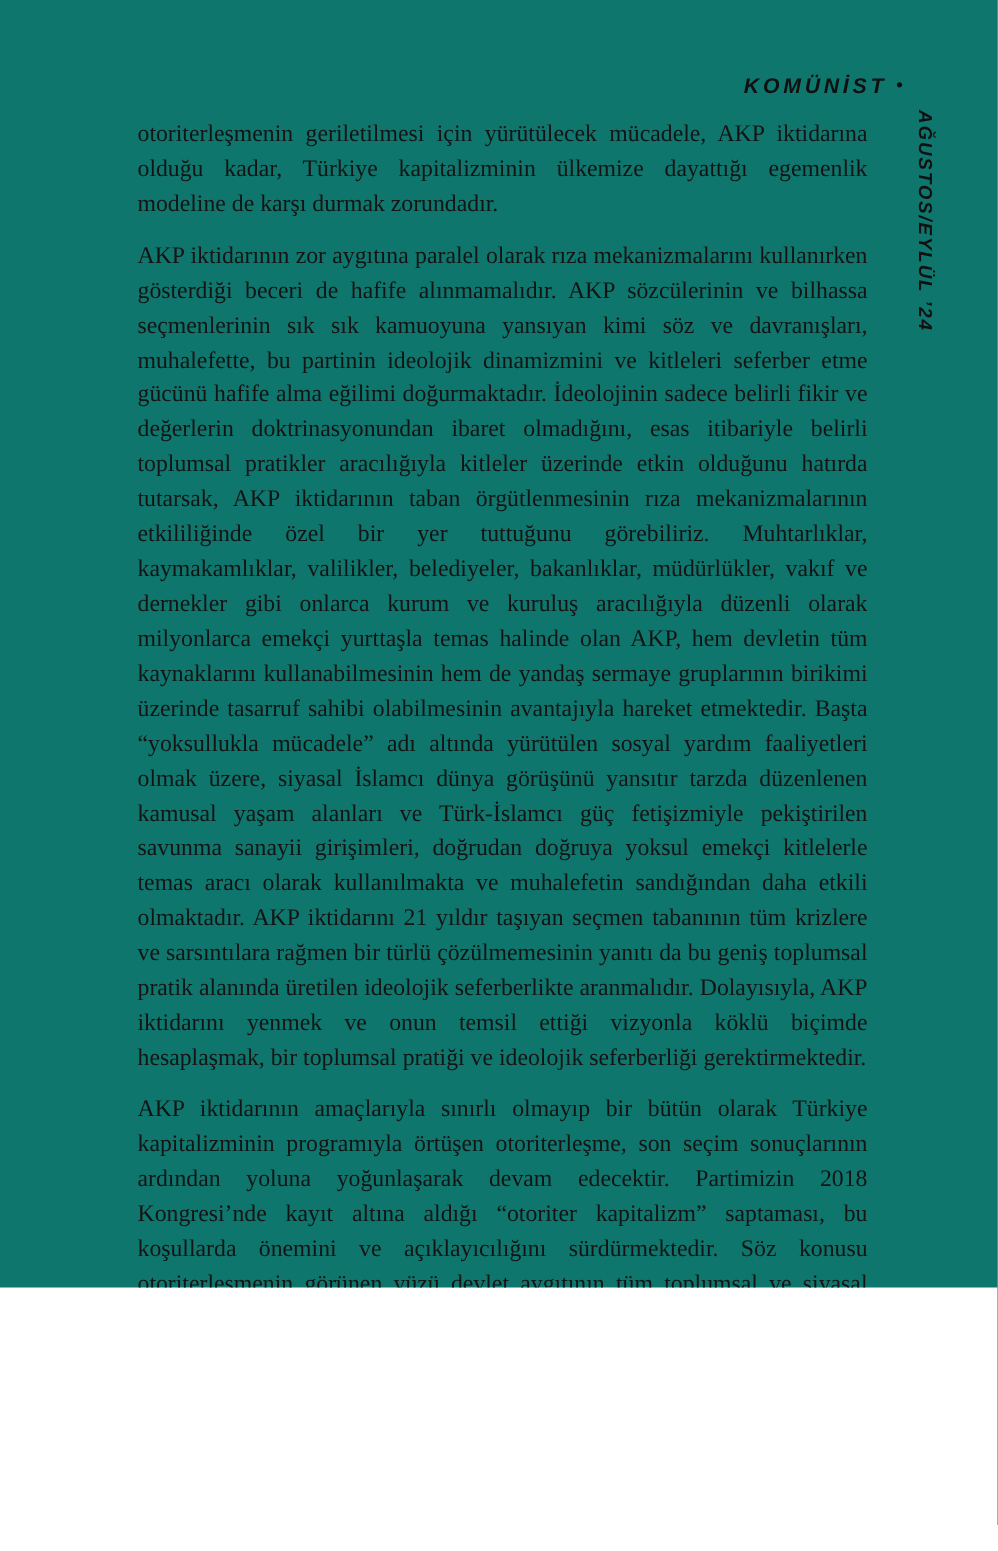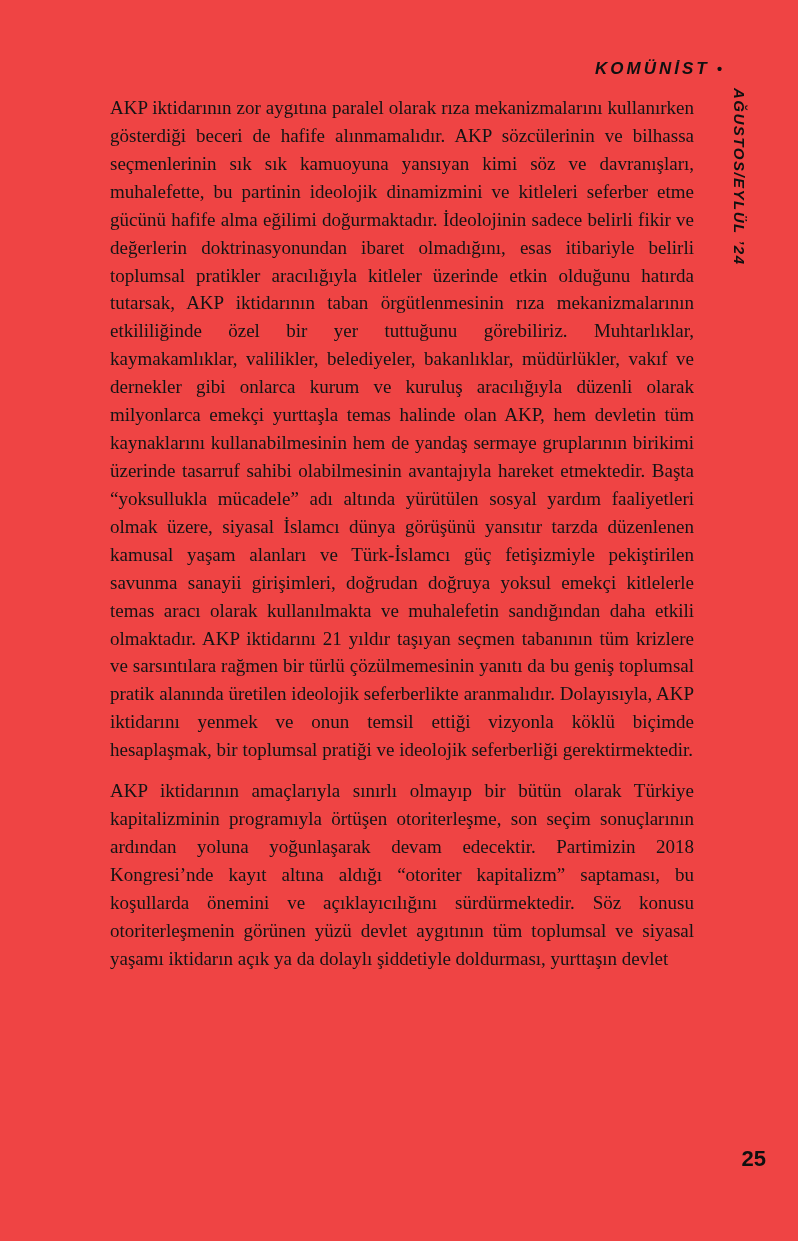--- a/index.html
+++ b/index.html
@@ -5,22 +5,22 @@
     * { margin: 0; padding: 0; box-sizing: border-box; }
     html, body { width: 798px; height: 1241px; }
     body {
       background: #ffffff;
       font-family: "Liberation Serif", serif;
       -webkit-font-smoothing: antialiased;
     }
     .page {
       position: relative;
       width: 798px;
-      height: 1241px;
-      background: #ef4444;
+      height: 1030px;
+      background: #0f766e;
       overflow: hidden;
       color: #141414;
       text-decoration: underline;
     }
     .journal-title {
       position: absolute;
       top: 59px;
       right: 76px;
       font-family: "Liberation Sans", sans-serif;
       font-weight: 700;
@@ -85,19 +85,20 @@
 <div class="page">
 
   <div class="journal-title">
     <span>KOMÜNİST</span>
     <span class="bullet">•</span>
   </div>
 
   <div class="issue-date">AĞUSTOS/EYLÜL ’24</div>
 
   <div class="content">
+    <p>otoriterleşmenin geriletilmesi için yürütülecek mücadele, AKP iktidarına olduğu kadar, Türkiye kapitalizminin ülkemize dayattığı egemenlik modeline de karşı durmak zorundadır.</p>
     <p>AKP iktidarının zor aygıtına paralel olarak rıza mekanizmalarını kullanırken gösterdiği beceri de hafife alınmamalıdır. AKP sözcülerinin ve bilhassa seçmenlerinin sık sık kamuoyuna yansıyan kimi söz ve davranışları, muhalefette, bu partinin ideolojik dinamizmini ve kitleleri seferber etme gücünü hafife alma eğilimi doğurmaktadır. İdeolojinin sadece belirli fikir ve değerlerin doktrinasyonundan ibaret olmadığını, esas itibariyle belirli toplumsal pratikler aracılığıyla kitleler üzerinde etkin olduğunu hatırda tutarsak, AKP iktidarının taban örgütlenmesinin rıza mekanizmalarının etkililiğinde özel bir yer tuttuğunu görebiliriz. Muhtarlıklar, kaymakamlıklar, valilikler, belediyeler, bakanlıklar, müdürlükler, vakıf ve dernekler gibi onlarca kurum ve kuruluş aracılığıyla düzenli olarak milyonlarca emekçi yurttaşla temas halinde olan AKP, hem devletin tüm kaynaklarını kullanabilmesinin hem de yandaş sermaye gruplarının birikimi üzerinde tasarruf sahibi olabilmesinin avantajıyla hareket etmektedir. Başta “yoksullukla mücadele” adı altında yürütülen sosyal yardım faaliyetleri olmak üzere, siyasal İslamcı dünya görüşünü yansıtır tarzda düzenlenen kamusal yaşam alanları ve Türk-İslamcı güç fetişizmiyle pekiştirilen savunma sanayii girişimleri, doğrudan doğruya yoksul emekçi kitlelerle temas aracı olarak kullanılmakta ve muhalefetin sandığından daha etkili olmaktadır. AKP iktidarını 21 yıldır taşıyan seçmen tabanının tüm krizlere ve sarsıntılara rağmen bir türlü çözülmemesinin yanıtı da bu geniş toplumsal pratik alanında üretilen ideolojik seferberlikte aranmalıdır. Dolayısıyla, AKP iktidarını yenmek ve onun temsil ettiği vizyonla köklü biçimde hesaplaşmak, bir toplumsal pratiği ve ideolojik seferberliği gerektirmektedir.</p>
     <p>AKP iktidarının amaçlarıyla sınırlı olmayıp bir bütün olarak Türkiye kapitalizminin programıyla örtüşen otoriterleşme, son seçim sonuçlarının ardından yoluna yoğunlaşarak devam edecektir. Partimizin 2018 Kongresi’nde kayıt altına aldığı “otoriter kapitalizm” saptaması, bu koşullarda önemini ve açıklayıcılığını sürdürmektedir. Söz konusu otoriterleşmenin görünen yüzü devlet aygıtının tüm toplumsal ve siyasal yaşamı iktidarın açık ya da dolaylı şiddetiyle doldurması, yurttaşın devlet</p>
   </div>
 
   <div class="page-number">25</div>
 
 </div>
 
 </body></html>

